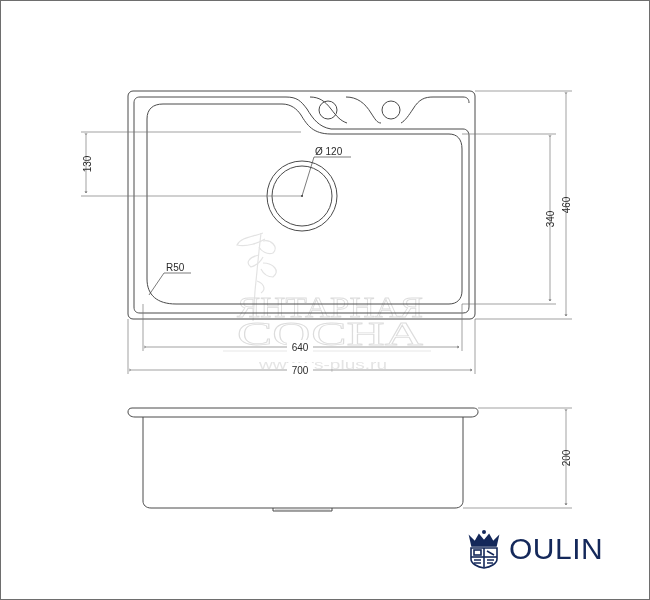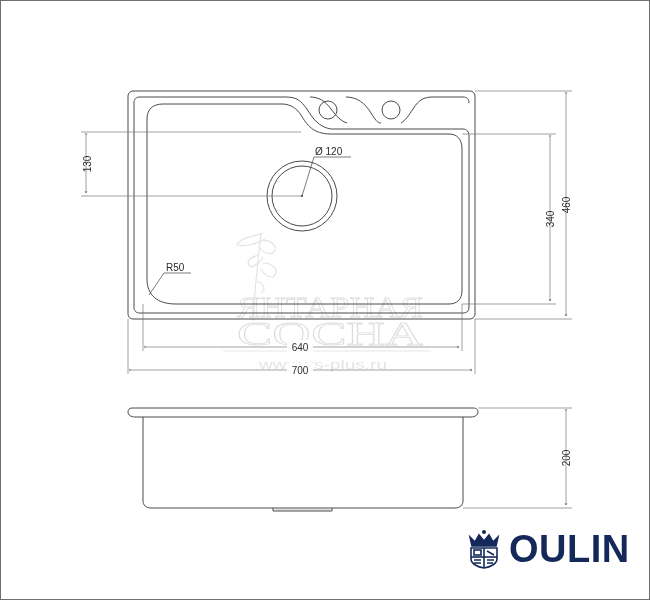--- a/index.html
+++ b/index.html
@@ -14,21 +14,21 @@
     svg.drawing { position: absolute; left: 0; top: 0; }
     .dim-text { font-family: "Liberation Sans", sans-serif; font-size: 10px; fill: #2a2a2a; }
     .wm-text { font-family: "Liberation Serif", serif; fill: none; stroke: #d9d9d9; stroke-width: 0.8; }
     .wm-url { font-family: "Liberation Sans", sans-serif; font-size: 12px; fill: #e2e2e2; }
     .logo {
       position: absolute; left: 464px; top: 528px;
       display: flex; align-items: center; gap: 6px;
     }
     .logo-word {
       font-family: "Liberation Sans", sans-serif;
-      font-weight: bold; font-size: 38px; letter-spacing: 0.5px;
+      font-weight: normal; font-size: 30px; letter-spacing: 0.5px;
       color: #14285a; line-height: 30px;
     }
   </style>
 </head>
 <body>
 
 <div class="page">
   <svg class="drawing" width="650" height="600" viewBox="0 0 650 600">
     <defs>
       <marker id="arr" markerWidth="6" markerHeight="6" refX="3" refY="3" orient="auto">

